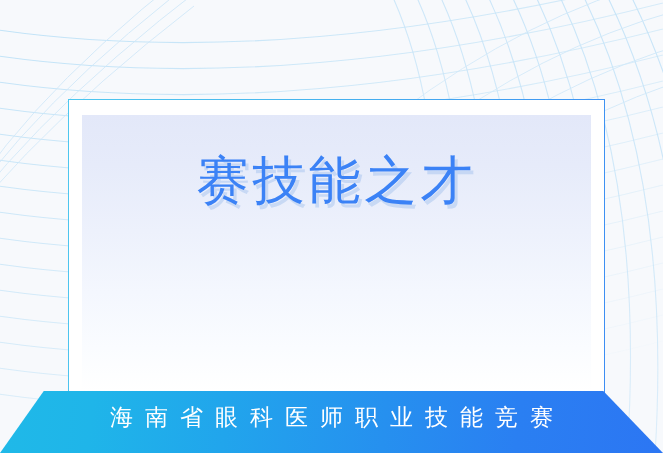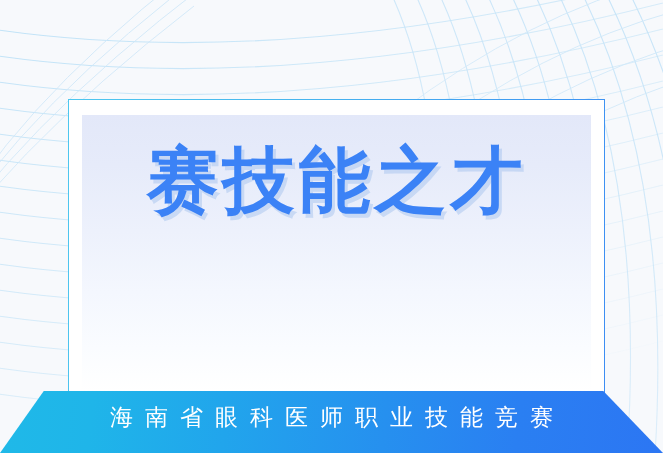--- a/index.html
+++ b/index.html
@@ -56,22 +56,22 @@
     position: absolute;
     left: 82px;
     top: 126px;
     width: 509px;
     text-align: center;
     z-index: 6;
   }
   .headline .line {
     display: block;
     font-family: "DejaVu Sans", "Liberation Sans", sans-serif;
-    font-weight: 700;
-    font-size: 72px;
+    font-weight: 400;
+    font-size: 52px;
     line-height: 108px;
     letter-spacing: 4px;
     color: #3b82f6;
     text-shadow: 3px 4px 0 rgba(150,185,235,0.40);
     white-space: nowrap;
   }
 
   
   .banner-wrap {
     position: absolute;

